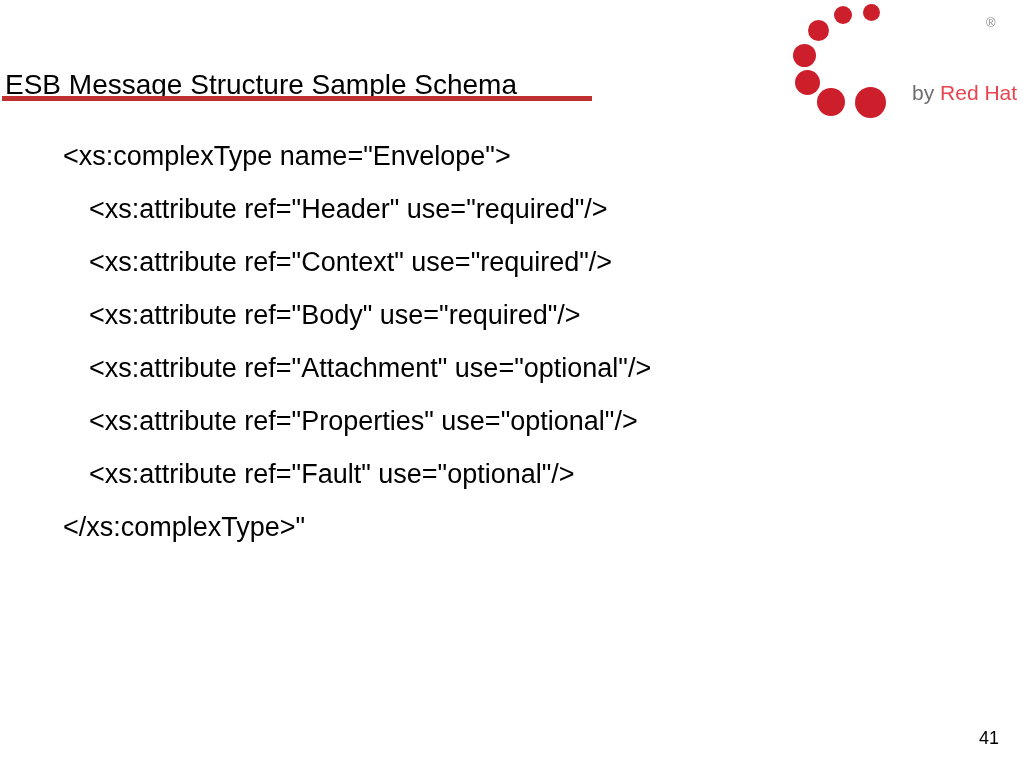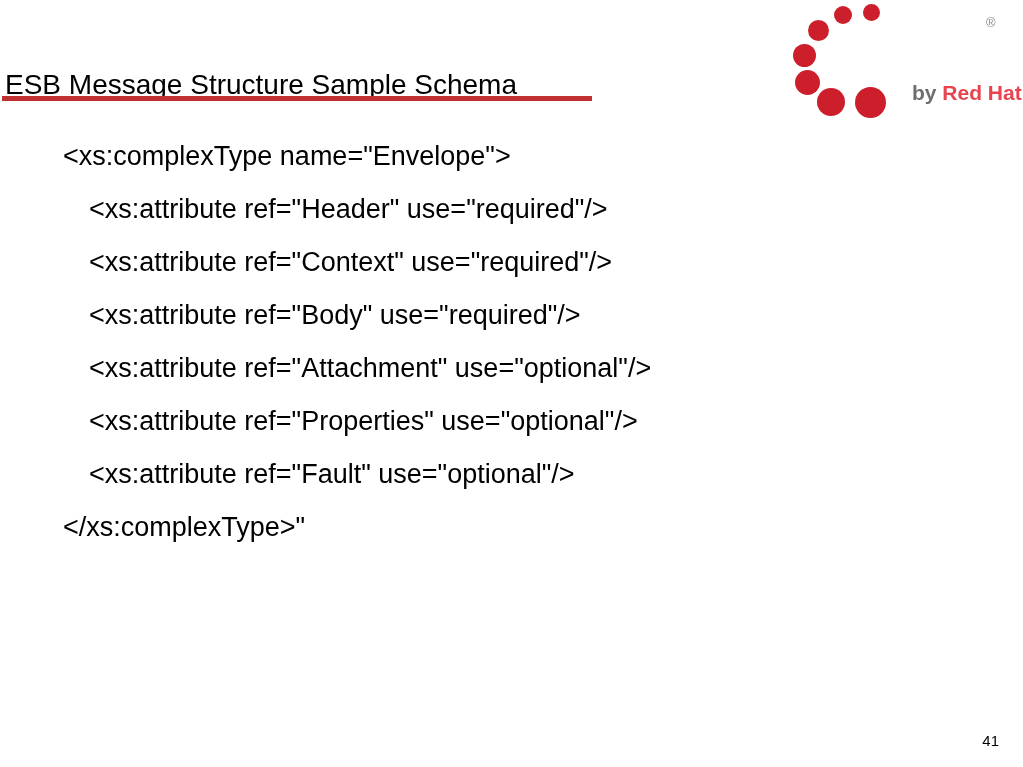--- a/index.html
+++ b/index.html
@@ -54,21 +54,21 @@
     color: #000000;
   }
   .code-line.indent-0 { padding-left: 63px; }
   .code-line.indent-1 { padding-left: 89px; }
 
   
   #page-number {
     position: absolute;
     right: 24px;
     bottom: 18px;
-    font-size: 15px;
+    font-size: 18px;
     color: #000000;
   }
 
   
   #jboss-logo {
     position: absolute;
     left: 790px;
     top: 2px;
     width: 225px;
     height: 118px;
@@ -103,21 +103,21 @@
     top: 14px;
     font-size: 13px;
     color: #8a8a8a;
     line-height: 13px;
   }
   #logo-byline {
     position: absolute;
     left: 122px;
     top: 80px;
     font-size: 21px;
-    font-weight: bold;
+    font-weight: normal;
     line-height: 21px;
     white-space: nowrap;
   }
   #logo-byline .by-word { color: #6e6e6e; }
   #logo-byline .redhat-word { color: #e8434f; }
 </style>
 </head>
 <body>
 
 <h1 id="slide-title">ESB Message Structure Sample Schema</h1>

